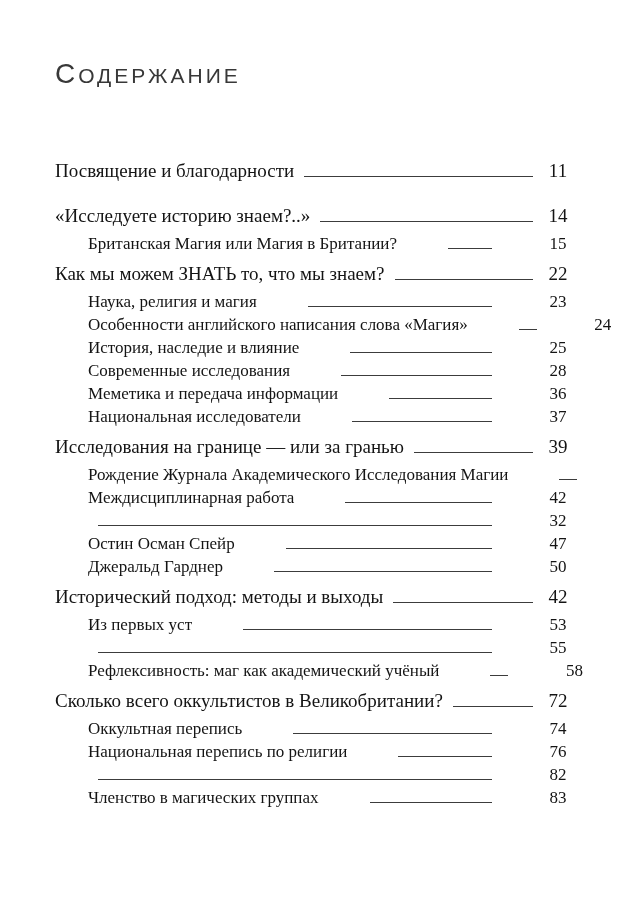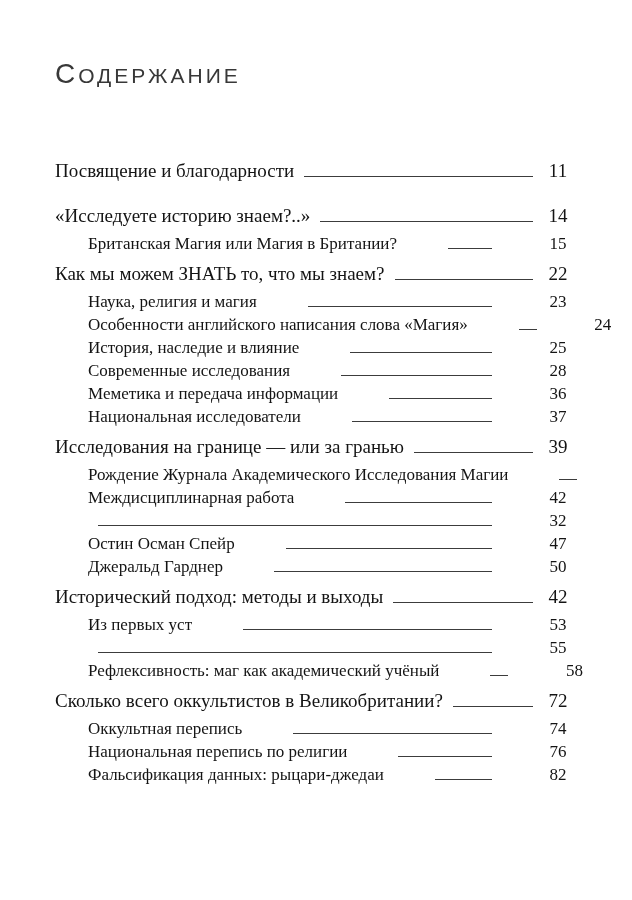--- a/index.html
+++ b/index.html
@@ -188,19 +188,23 @@
     <span class="label">Оккультная перепись</span>
     <span class="leader"></span>
     <span class="page-num">74</span>
   </div>
         <div class="entry l2">
     <span class="label">Национальная перепись по религии</span>
     <span class="leader"></span>
     <span class="page-num">76</span>
   </div>
         <div class="entry l2">
-    <span class="label">Фальсификация данных: рыцари-джедаи</span>
     <span class="leader"></span>
     <span class="page-num">82</span>
+  </div>
+        <div class="entry l2">
+    <span class="label">Членство в магических группах</span>
+    <span class="leader"></span>
+    <span class="page-num">83</span>
   </div>
       </div>
     </div>
 </main>
 
 </body></html>

